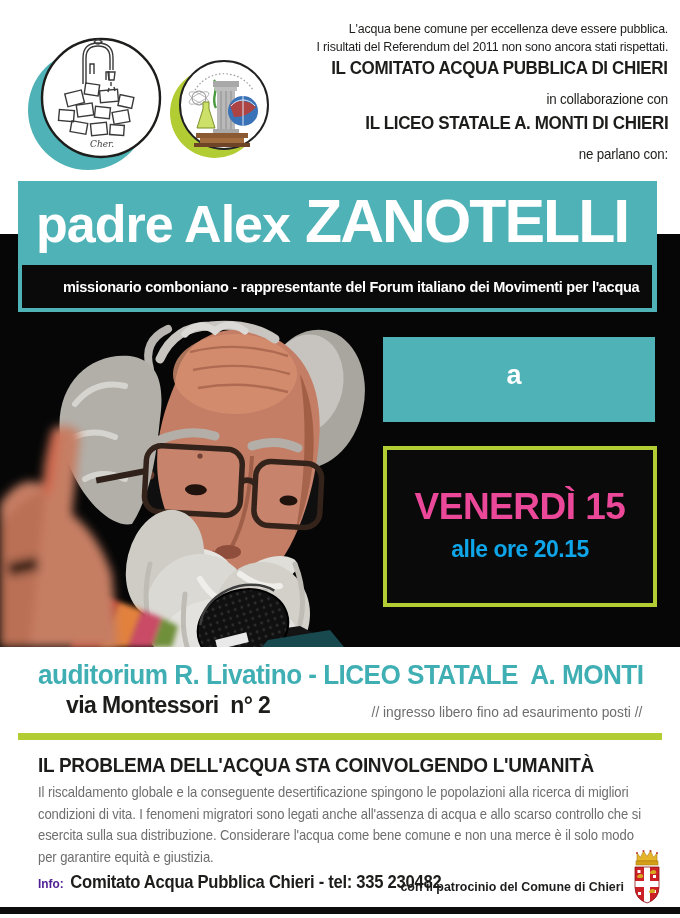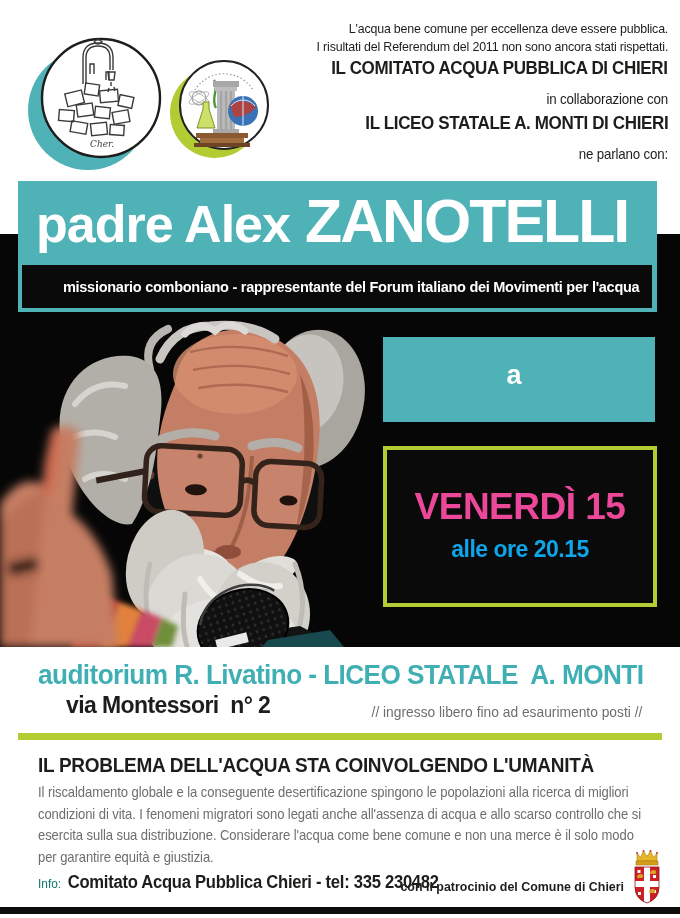--- a/index.html
+++ b/index.html
@@ -47,21 +47,21 @@
   .address{left:38px;top:692px;font-size:23px;font-weight:700;color:#1d1d1b;letter-spacing:-.6px;white-space:pre;margin-left:28px;}
   .admission{right:38px;top:703px;font-size:15px;font-weight:500;color:#6F6E6E;white-space:pre;transform:scaleX(.92);transform-origin:100% 0;}
 
   .lime-bar{left:18px;top:733px;width:644px;height:7px;background:#B2CC34;}
   .bottom-bar{left:0;top:907px;width:680px;height:7px;background:#0d0d0d;}
 
   .problem-heading{left:38px;top:754px;font-size:20px;font-weight:800;letter-spacing:-.3px;color:#1d1d1b;white-space:pre;transform:scaleX(.95);transform-origin:0 0;}
   .paragraph{left:38px;top:781px;width:706px;font-size:15px;line-height:21.5px;color:#6F6E6E;letter-spacing:-.1px;transform:scaleX(.87);transform-origin:0 0;}
 
   .info-line{left:38px;top:872px;display:flex;align-items:baseline;gap:7px;transform:scaleX(.95);transform-origin:0 0;}
-  .info-label{font-size:12.5px;font-weight:400;color:#0f766e;}
+  .info-label{font-size:12.5px;font-weight:700;color:#4c1d95;}
   .info-text{font-size:17.5px;font-weight:700;letter-spacing:-.3px;color:#1d1d1b;white-space:pre;}
   .patronage{right:56px;top:879px;font-size:13.5px;font-weight:600;color:#1d1d1b;white-space:pre;transform:scaleX(.92);transform-origin:100% 0;}
 </style>
 </head>
 <body>
 
 <div class="poster">
 
   <svg class="abs" style="left:26px;top:34px;" width="142" height="142" viewBox="0 0 142 142">
     <circle cx="62" cy="76" r="60" fill="#4FB2B6"></circle>

